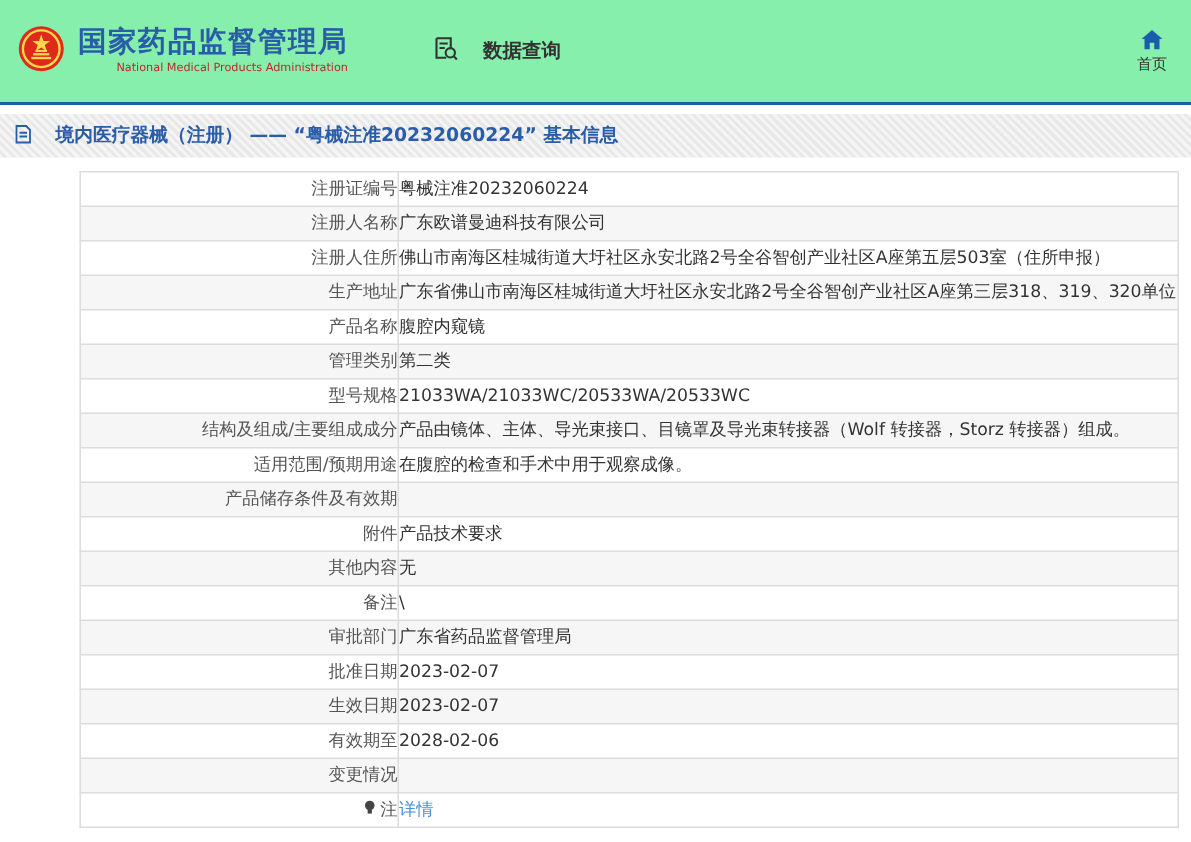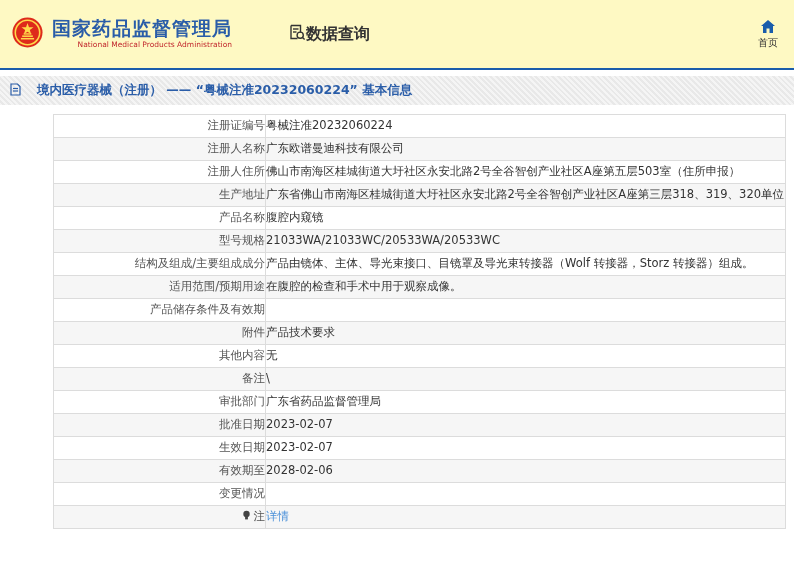--- a/index.html
+++ b/index.html
@@ -9,32 +9,32 @@
     background:#ffffff;
     font-family:"DejaVu Sans","Liberation Sans",sans-serif;
     -webkit-font-smoothing:antialiased;
   }
 
   
   .header-bar {
     display:flex; align-items:center;
     height:70px; padding:0 16px 0 12px;
     border-bottom:2px solid #1a5dab;
-    background:#fef9c3;
+    background:#86efac;
   }
   .emblem { width:31px; height:31px; flex:0 0 auto; }
   .agency-block { margin-left:9px; line-height:1.1; }
   .agency-title {
     color:#2a5da8; font-size:19px; font-weight:bold; letter-spacing:1px;
     white-space:nowrap;
   }
   .agency-subtitle { color:#c1272d; font-size:7.5px; margin-top:2px; white-space:nowrap;text-align:right; }
   .data-query {
-    display:flex; align-items:center; gap:0;
-    margin-left:56px; color:#333; font-size:16px; font-weight:bold;
+    display:flex; align-items:center; gap:16px;
+    margin-left:56px; color:#333; font-size:13px; font-weight:bold;
   }
   .flex-spacer { flex:1; }
   .nav-item {
     display:flex; flex-direction:column; align-items:center; gap:3px;
     margin-left:34px; cursor:pointer; color:#333; font-size:10px;
   }
   .nav-item .nav-icon { height:14px; display:flex; align-items:flex-end; }
 
   
   .breadcrumb {
@@ -129,20 +129,24 @@
         </tr>
         <tr>
           <td class="cell-label">生产地址</td>
           <td class="cell-value">广东省佛山市南海区桂城街道大圩社区永安北路2号全谷智创产业社区A座第三层318、319、320单位</td>
         </tr>
         <tr>
           <td class="cell-label">产品名称</td>
           <td class="cell-value">腹腔内窥镜</td>
         </tr>
         <tr>
+          <td class="cell-label">管理类别</td>
+          <td class="cell-value">第二类</td>
+        </tr>
+        <tr>
           <td class="cell-label">型号规格</td>
           <td class="cell-value">21033WA/21033WC/20533WA/20533WC</td>
         </tr>
         <tr>
           <td class="cell-label">结构及组成/主要组成成分</td>
           <td class="cell-value">产品由镜体、主体、导光束接口、目镜罩及导光束转接器（Wolf 转接器，Storz 转接器）组成。</td>
         </tr>
         <tr>
           <td class="cell-label">适用范围/预期用途</td>
           <td class="cell-value">在腹腔的检查和手术中用于观察成像。</td>

